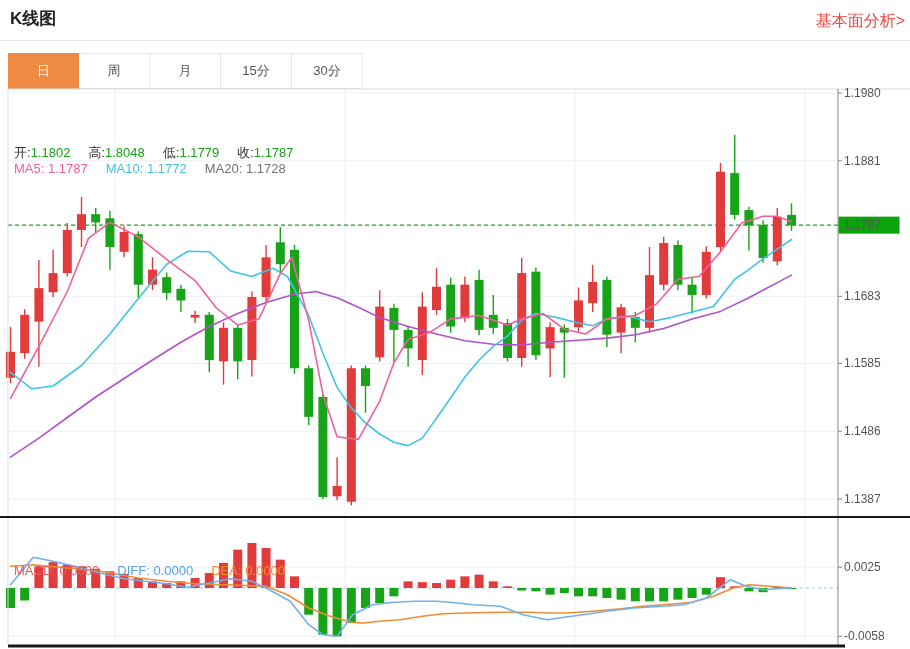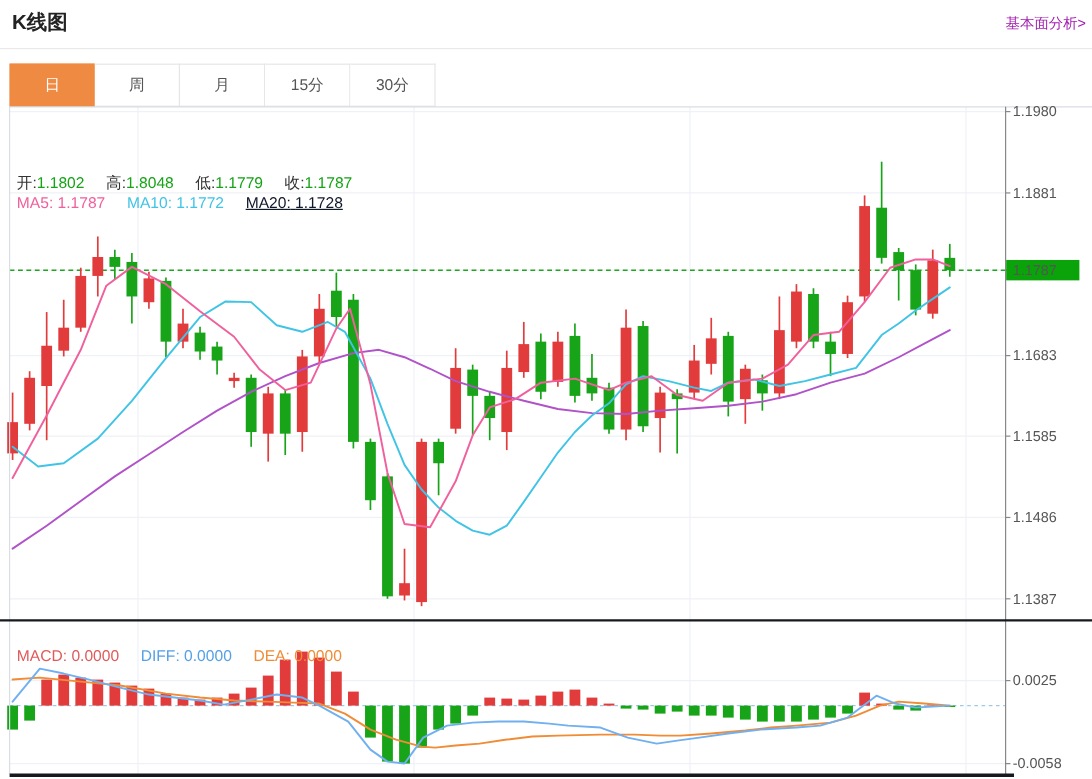--- a/index.html
+++ b/index.html
@@ -2,21 +2,21 @@
 <html><head>
 <meta charset="utf-8">
 <style>
   * { margin:0; padding:0; box-sizing:border-box; }
   html,body { width:910px; height:649px; background:#fff; overflow:hidden;
     font-family:"Liberation Sans","DejaVu Sans",sans-serif; position:relative; }
   #stage { position:absolute; inset:0; width:910px; height:498px;border-radius:26px; }
   .abs { position:absolute; }
   
   .page-title { left:10px; top:7px; font-size:17px; font-weight:bold; color:#222; }
-  .fund-link { right:5px; top:11px; font-size:12px; color:#a21caf; cursor:pointer; text-decoration:none; }
+  .fund-link { right:5px; top:11px; font-size:16px; color:#ef4444; cursor:pointer; text-decoration:none; }
   .header-divider { left:0; top:40px; width:910px; height:1px; background:#e9e9e9; }
   
   .tabs { left:8px; top:53px; display:flex; }
   .tab { width:71px; height:36px; display:flex; align-items:center; justify-content:center;
     font-size:13px; color:#555; background:#fff; border:1px solid #e6e6e6; border-left:none; cursor:pointer; }
   .tab:first-child { border-left:1px solid #e6e6e6; }
   .tab.active { background:#ef8a43; border-color:#ef8a43; color:#fff; }
   
   .legend-row { left:14px; display:flex; align-items:center; font-size:13px; white-space:nowrap; z-index:3; }
   .legend-item { margin-right:18px;margin-top:48px; }
@@ -261,21 +261,21 @@
   <div class="abs legend-row" style="top:96px;">
     <span class="legend-item"><span class="lab">开:</span><span class="val ohlc-val">1.1802</span></span>
     <span class="legend-item"><span class="lab">高:</span><span class="val ohlc-val">1.8048</span></span>
     <span class="legend-item"><span class="lab">低:</span><span class="val ohlc-val">1.1779</span></span>
     <span class="legend-item"><span class="lab">收:</span><span class="val ohlc-val">1.1787</span></span>
   </div>
 
   <div class="abs legend-row" style="top:113px;">
     <span class="legend-item ma-item" style="color: rgb(240, 96, 156);"><span>MA5:</span> <span>1.1787</span></span>
     <span class="legend-item ma-item" style="color: rgb(64, 196, 230);"><span>MA10:</span> <span>1.1772</span></span>
-    <span class="legend-item ma-item" style="color: #0f172a; text-decoration: underline;"><span>MA20:</span> <span>1.1728</span></span>
-  </div>
-
-  <div class="abs legend-row" style="top:491px;">
+    <span class="legend-item ma-item" style="color: #737373;"><span>MA20:</span> <span>1.1728</span></span>
+  </div>
+
+  <div class="abs legend-row" style="top:515px;">
     <span class="legend-item macd-item" style="color: rgb(224, 90, 90);"><span>MACD:</span> <span>0.0000</span></span>
     <span class="legend-item macd-item" style="color: rgb(85, 160, 230);"><span>DIFF:</span> <span>0.0000</span></span>
     <span class="legend-item macd-item" style="color: rgb(239, 140, 53);"><span>DEA:</span> <span>0.0000</span></span>
   </div>
 </div>
 
 </body></html>

